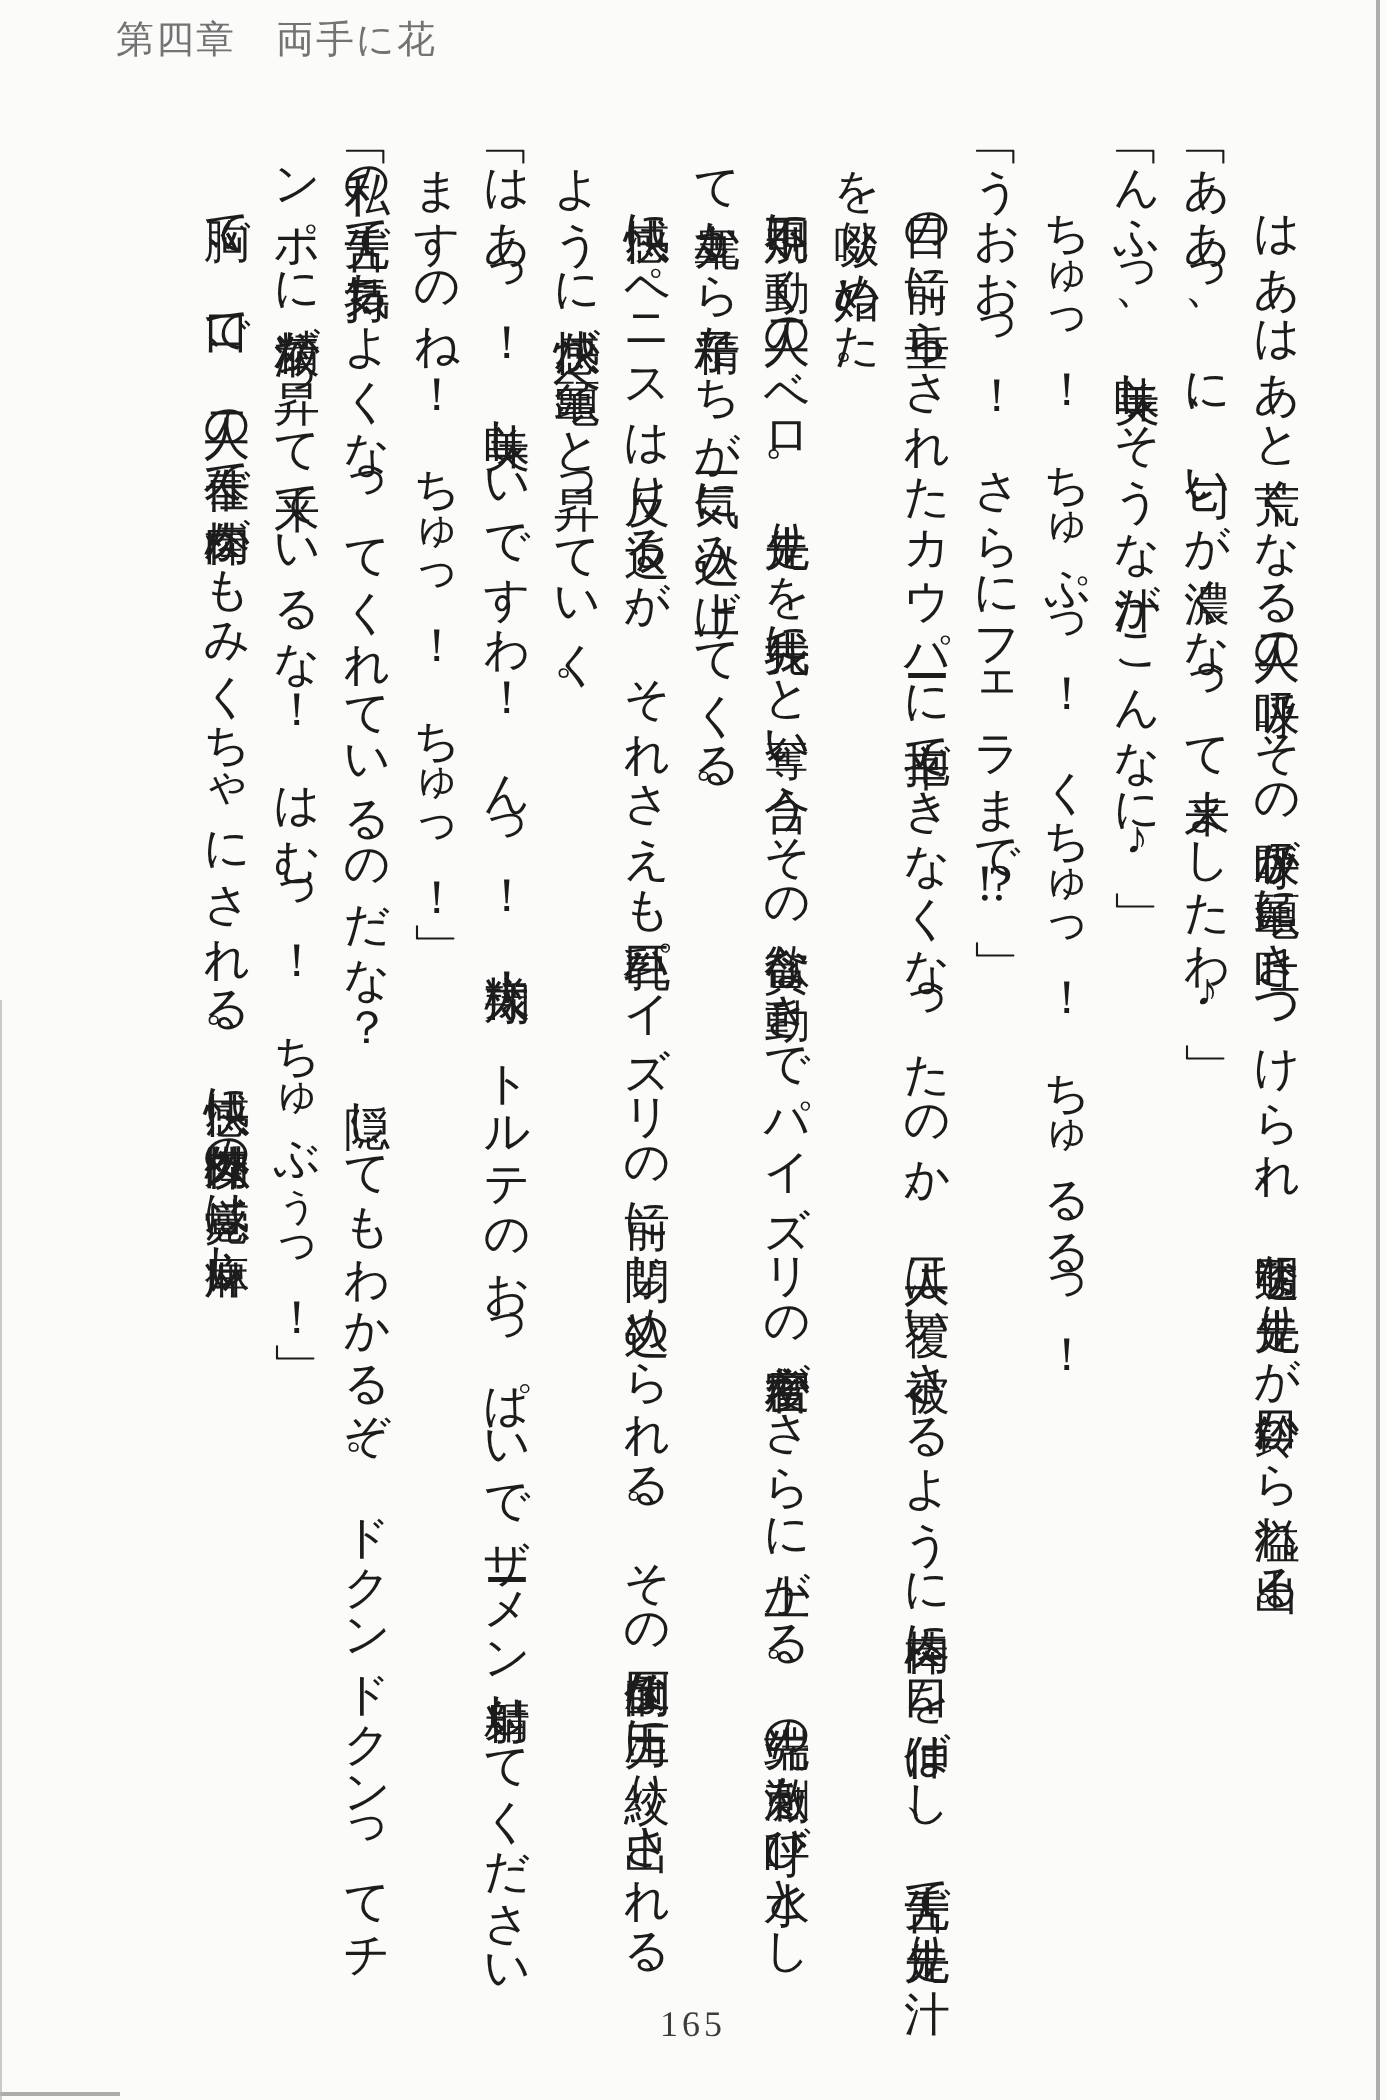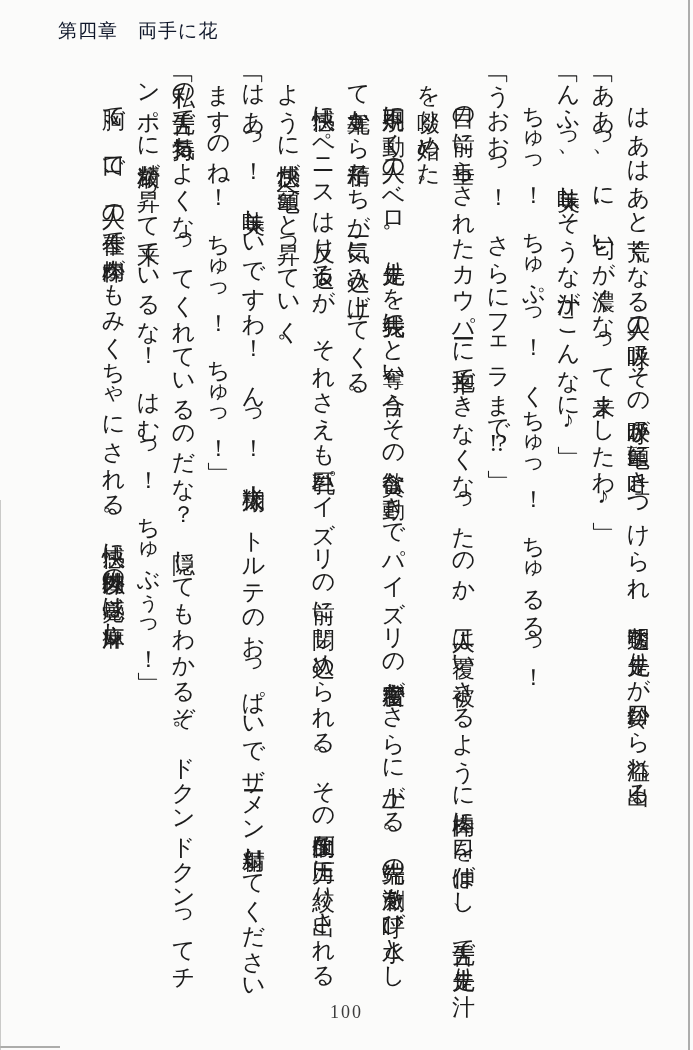--- a/index.html
+++ b/index.html
@@ -14,23 +14,23 @@
     background: #fbfbfa;
     font-family: "Liberation Serif", "DejaVu Serif", serif;
   }
   .page {
     position: absolute;
     inset: 0;
   }
   .chapter-header {
     position: absolute;
     left: 58px;
-    top: 18px;
+    top: 7px;
     font-size: 19px;
-    color: #0f172a;
+    color: #737373;
     letter-spacing: 1px;
     white-space: pre;
   }
   .body-text {
     position: absolute;
     top: 68px;
     right: 37px;
     height: 922px;
     writing-mode: vertical-rl;
     text-orientation: upright;
@@ -99,19 +99,19 @@
       <p class="indent">ちゅっ！　ちゅぷっ！　くちゅっ！　ちゅるるっ！</p>
       <p class="">「うおおっ！　さらにフェラまで⁉」</p>
       <p class="indent">目の前に垂らされたカウパーに辛抱できなくなったのか、二人は覆い被さるように肉棒に口を伸ばし、舌先で先走り汁を啜り始めた。</p>
       <p class="indent">不規則に動く二人のベロ。先走りを我先にと奪い合うその貪欲な動きでパイズリの密着度がさらに上がる。先端の刺激を呼び水として睾丸から精子たちが一気に込み上げてくる。</p>
       <p class="indent">快感にペニスは反り返るが、それさえも巨乳パイズリの前に閉じ込められる。その圧倒的な圧力に絞り出されるように快感が亀頭へと昇っていく。</p>
       <p class="">「はあっ！　美味しいですわ！　んっ！　翔太様！　トルテのおっぱいでザーメン射精してくださいますのね！　ちゅっ！　ちゅっ！」</p>
       <p class="">「私の舌先で気持ちよくなってくれているのだな？　隠してもわかるぞ。ドクンドクンってチンポに精液が昇って来ているな！　はむっ！　ちゅぶぅっ！」</p>
       <p class="indent">胸で、口で、二人の奉仕で肉棒がもみくちゃにされる。快感に肉棒以外の感覚は麻痺し</p>
     </div>
 
-  <div class="page-number">100</div>
+  <div class="page-number">165</div>
 
   <div class="scan-edge-right"></div>
   <div class="scan-edge-bottom"></div>
   <div class="scan-edge-left"></div>
 
 </div>
 
 </body></html>

